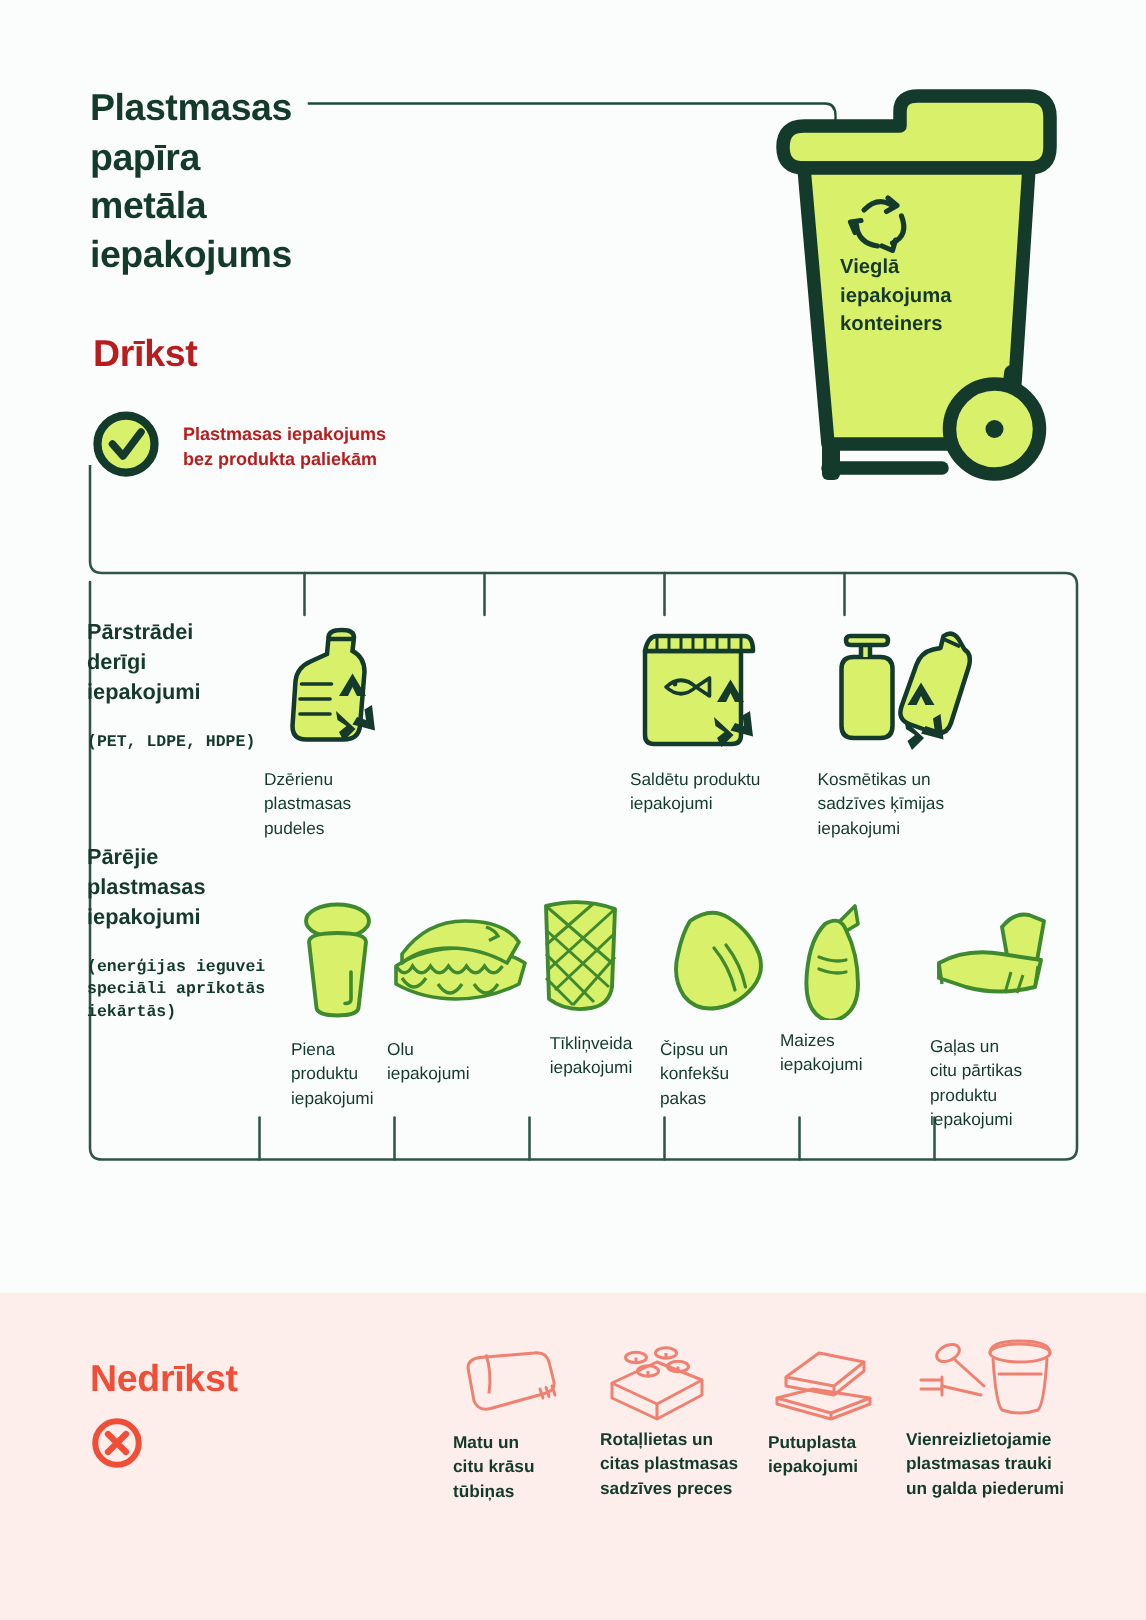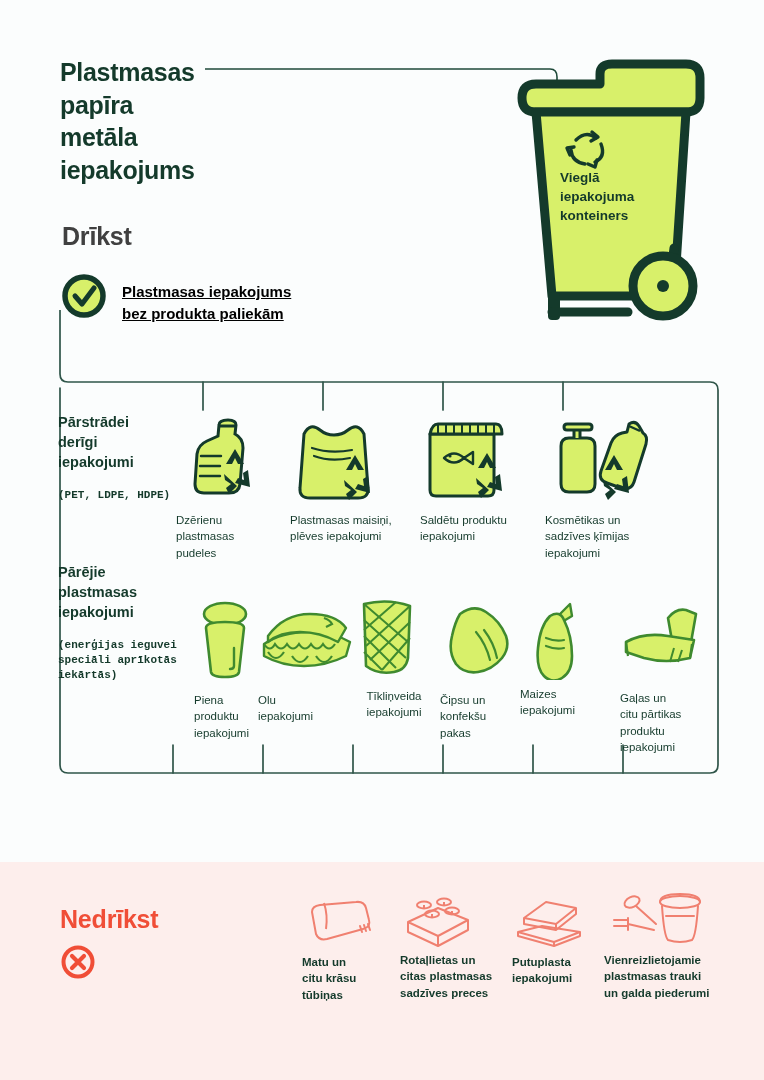--- a/index.html
+++ b/index.html
@@ -32,28 +32,27 @@
   .bin{ position:absolute; left:508px; top:58px; width:220px; height:270px; }
   .bin-text{
     position:absolute; left:560px; top:168px; width:130px;
     font-size:13.5px; font-weight:bold; line-height:1.42; color:#143a2b;
     white-space:pre-line;
   }
 
   
   .drikst-h{
     position:absolute; left:62px; top:222px;
-    font-size:25px; font-weight:bold; color:#404040; letter-spacing:-0.2px;
+    font-size:25px; font-weight:bold; color:#b91c1c; letter-spacing:-0.2px;
   }
   .check-badge{ position:absolute; left:60px; top:272px; width:48px; height:48px; }
   .drikst-text{
     position:absolute; left:122px; top:281px; width:230px;
-    font-size:15px; font-weight:bold; line-height:1.45; color:#000000;
+    font-size:12px; font-weight:bold; line-height:1.45; color:#b91c1c;
     white-space:pre-line;
-    text-decoration:underline;
   }
 
   
   .bracket{ position:absolute; left:55px; top:310px; width:670px; height:480px; }
 
   
   .group-label{ position:absolute; width:120px; color:#143a2b; }
   .group-label .gl-title{ font-size:14.5px; font-weight:bold; line-height:1.38; white-space:pre-line; }
   .group-label .gl-sub{ font-size:11px; font-weight:bold; line-height:1.38; margin-top:16px; white-space:pre-line;font-family:Liberation Mono, monospace; }
 
@@ -173,33 +172,20 @@
         <path d="M50 52 l9 -15 9 15 -6 0 -3 -6 -3 6z"></path>
         <path d="M72 58 l2 17 -15 -4 3 -5 6 2 -1 -7z"></path>
         <path d="M48 62 l13 12 -8 8 -3 -6 5 -4 -6 -4z"></path>
       </g>
     </svg>
     <div class="cap" style="left:0; top:100px; width:90px;">Dzērienu
 plastmasas
 pudeles</div>
   </div>
 
-  <div class="item" style="left:290px; top:412px; width:120px; height:150px;">
-    <svg class="ic" width="100" height="90" viewBox="0 0 100 90">
-      <path d="M14 22 q6 -12 16 -4 q6 5 14 5 q8 0 14 -5 q10 -8 16 4 l4 54 q1 10 -10 10 H20 q-11 0 -10 -10Z" fill="#d8f06a" stroke="#143a2b" stroke-width="3" stroke-linejoin="round"></path>
-      <path d="M22 36 q18 6 40 2 M24 44 q16 6 36 2" fill="none" stroke="#143a2b" stroke-width="2.2" stroke-linecap="round"></path>
-      <g fill="#143a2b">
-        <path d="M56 58 l9 -15 9 15 -6 0 -3 -6 -3 6z"></path>
-        <path d="M78 64 l2 17 -15 -4 3 -5 6 2 -1 -7z"></path>
-        <path d="M54 68 l13 12 -8 8 -3 -6 5 -4 -6 -4z"></path>
-      </g>
-    </svg>
-    <div class="cap" style="left:0; top:100px; width:125px;">Plastmasas maisiņi,
-plēves iepakojumi</div>
-  </div>
 
   <div class="item" style="left:420px; top:412px; width:110px; height:150px;">
     <svg class="ic" width="95" height="90" viewBox="0 0 95 90">
       <path d="M10 22 h64 v56 q0 6 -6 6 H16 q-6 0 -6 -6Z" fill="#d8f06a" stroke="#143a2b" stroke-width="3" stroke-linejoin="round"></path>
       <path d="M10 22 q2 -10 8 -10 h58 q6 0 6 10 Z" fill="#d8f06a" stroke="#143a2b" stroke-width="3" stroke-linejoin="round"></path>
       <path d="M18 13 v9 M26 13 v9 M34 13 v9 M42 13 v9 M50 13 v9 M58 13 v9 M66 13 v9 M74 13 v9" stroke="#143a2b" stroke-width="2"></path>
       <path d="M24 46 q10 -9 20 0 q-10 9 -20 0Z M44 46 l9 -6 0 12Z" fill="none" stroke="#143a2b" stroke-width="2.4" stroke-linejoin="round"></path>
       <circle cx="30" cy="44" r="1.6" fill="#143a2b"></circle>
       <g fill="#143a2b">
         <path d="M58 56 l9 -15 9 15 -6 0 -3 -6 -3 6z"></path>

